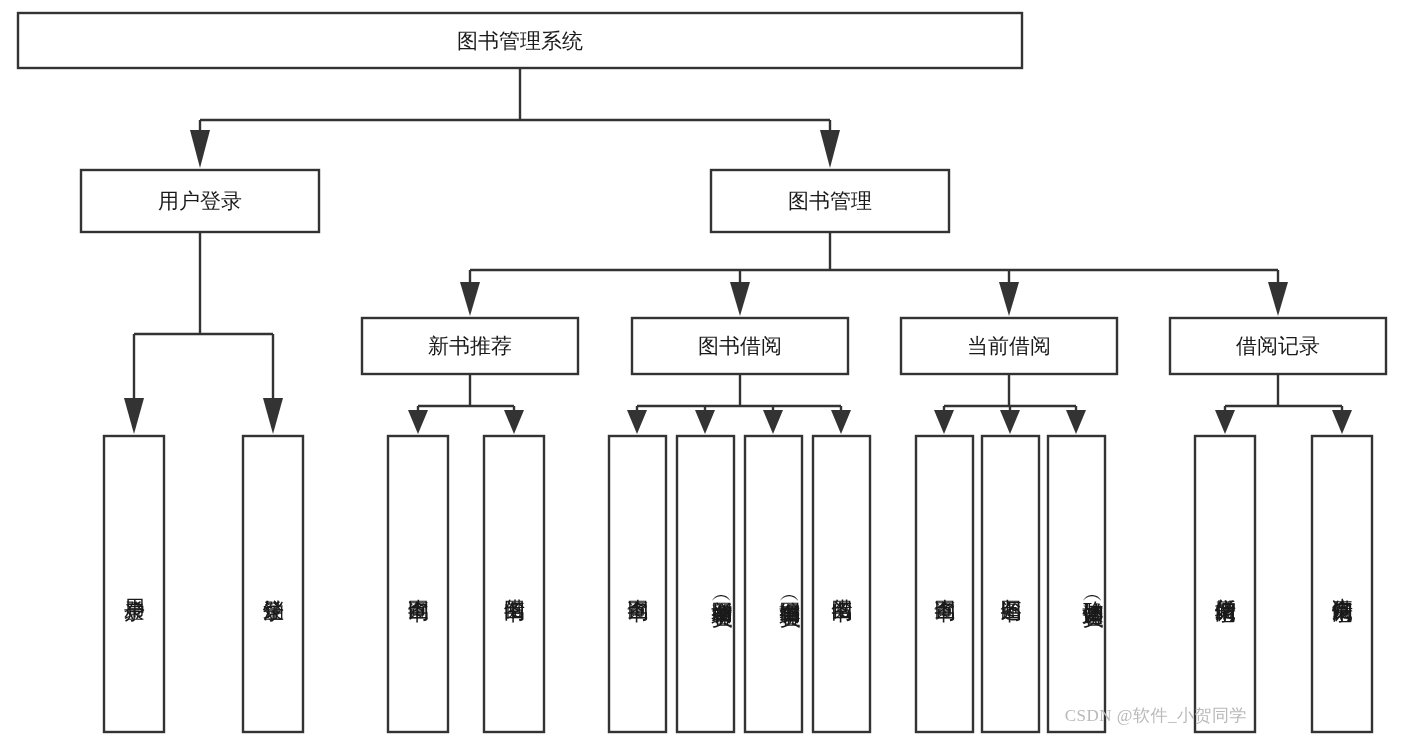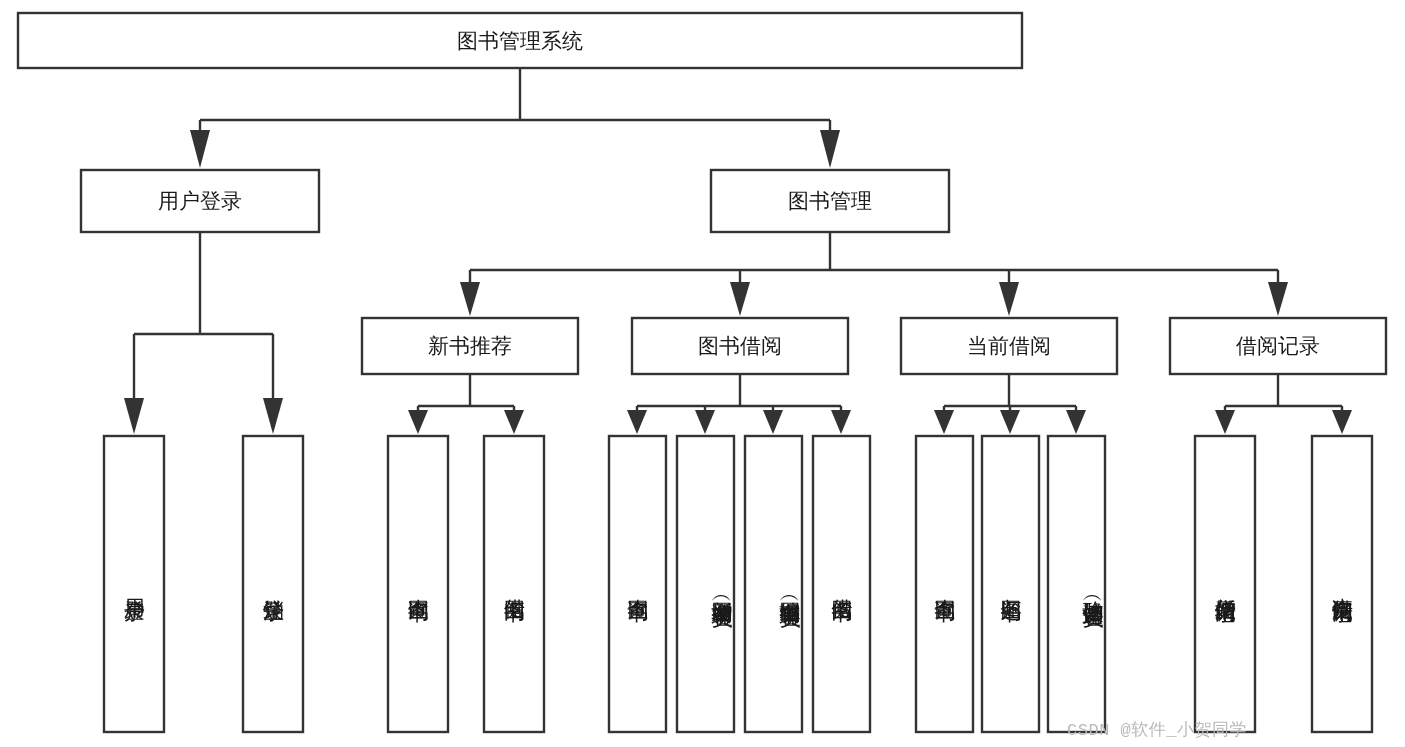--- a/index.html
+++ b/index.html
@@ -59,22 +59,22 @@
     display: flex;
     align-items: center;
     justify-content: center;
     text-align: center;
     white-space: nowrap;
     user-select: none;
   }
   .watermark {
     position: absolute;
     right: 8px;
-    bottom: 6px;
-    font-family: Liberation Mono, monospace;
+    bottom: 20px;
+    font-family: Liberation Serif, serif;
     font-size: 17px;
     color: #b9b9b9;
     letter-spacing: 0.5px;
     white-space: nowrap;
     text-align: center;
   }
 </style>
 </head>
 <body>
 

